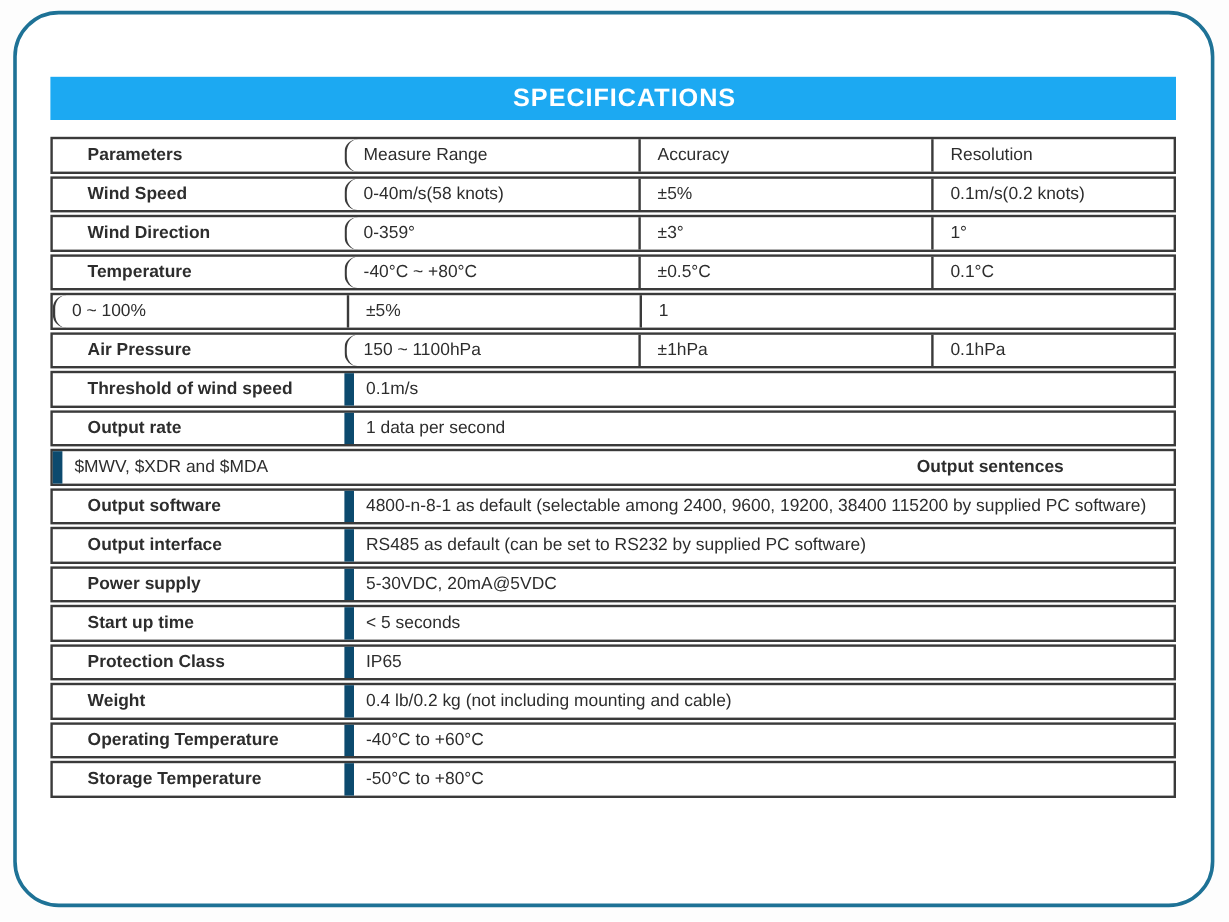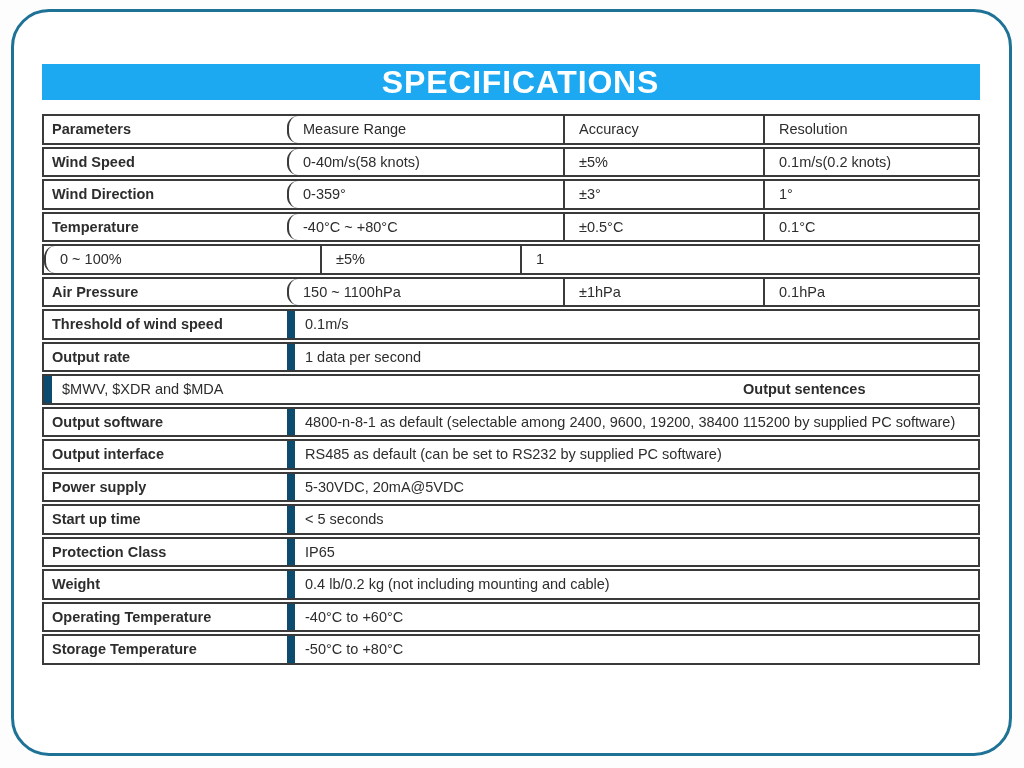--- a/index.html
+++ b/index.html
@@ -33,21 +33,21 @@
     width: 938px;
     height: 36px;
     background: #1ca9f2;
     display: flex;
     align-items: center;
     justify-content: center;
   }
   .title-text {
     color: #ffffff;
     font-weight: bold;
-    font-size: 32px;
+    font-size: 21px;
     letter-spacing: 0.8px;
     margin-left: 19px;
   }
   .spec-table {
     position: absolute;
     left: 42px;
     top: 114px;
     width: 938px;
   }
   .row {
@@ -60,23 +60,23 @@
     background: #ffffff;
   }
   .cell {
     display: flex;
     align-items: center;
     box-sizing: border-box;
     font-size: 14.5px;
     white-space: nowrap;
     overflow: hidden;
   }
-  .cell.c1 { width: 243px; padding-left: 8px; font-weight: bold; }
+  .cell.c1 { width: 243px; padding-left: 29px; font-weight: bold; }
   .cell.c2 { width: 245px; padding-left: 14px; border-left: 2px solid #3a3a3a; border-radius: 11px; }
-  .cell.c3 { width: 200px; padding-left: 14px; border-left: 2px solid #3a3a3a; margin-left: 31px; }
+  .cell.c3 { width: 244px; padding-left: 14px; border-left: 2px solid #3a3a3a; }
   .cell.c4 { flex: 1; padding-left: 14px; border-left: 2px solid #3a3a3a; }
   .cell.cv { flex: 1; padding-left: 10px; border-left: 8px solid #0c4a6e; }
   .row.header-row .cell { font-weight: normal; }
   .row.header-row .cell.c1 { font-weight: bold; }
 </style>
 </head>
 <body>
 
 <div class="page-frame"></div>
 

